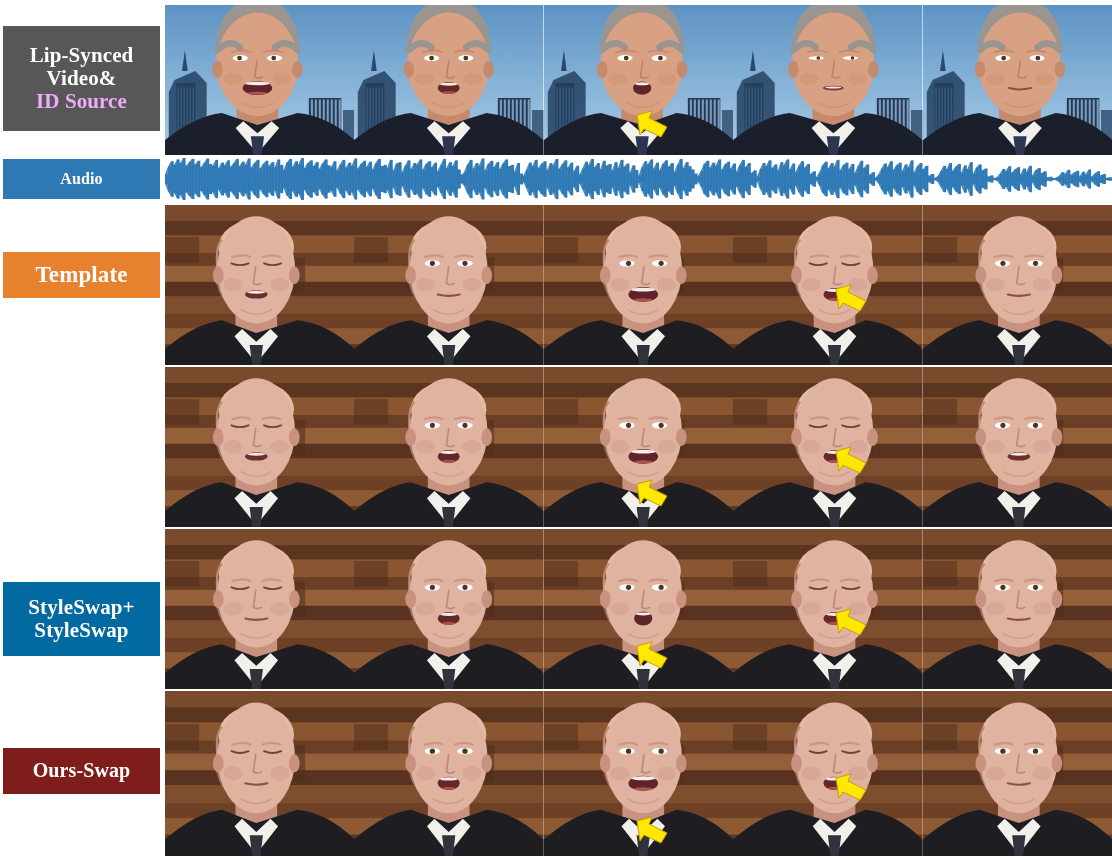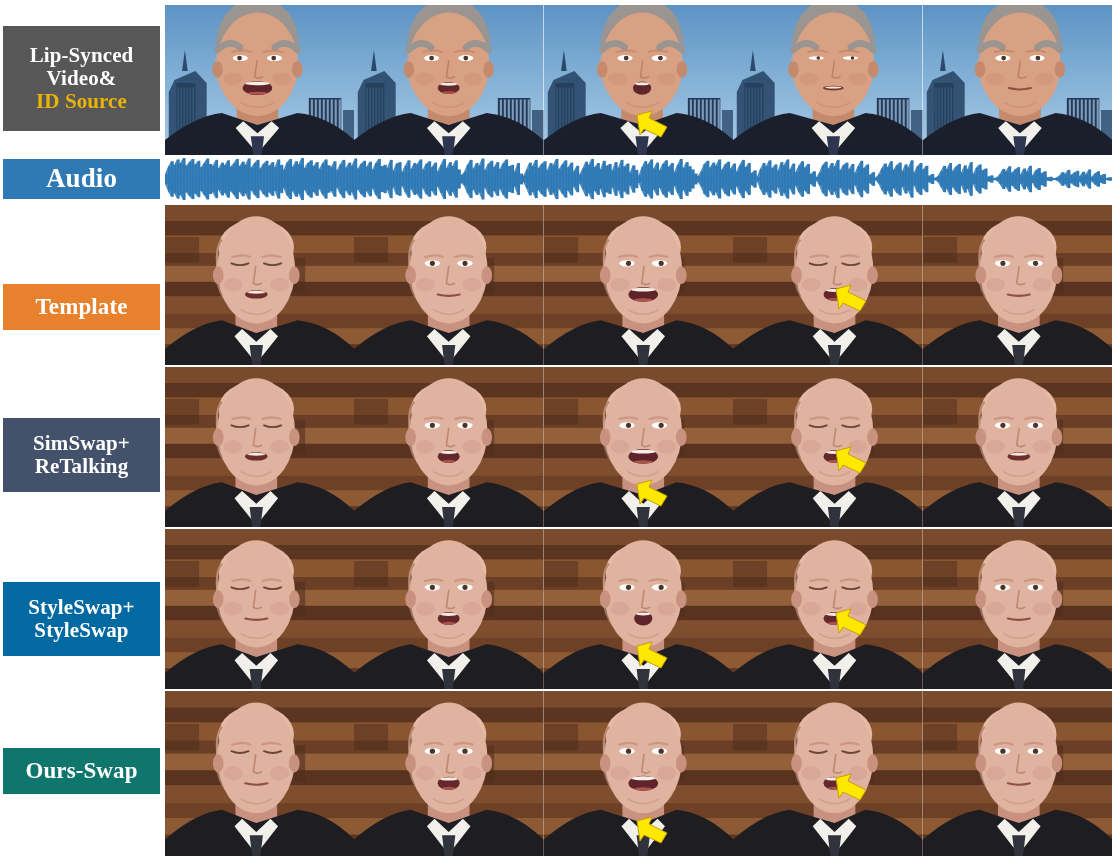--- a/index.html
+++ b/index.html
@@ -23,21 +23,21 @@
     justify-content:center;
     text-align:center;
     color:#ffffff;
     font-weight:bold;
     font-family:"Liberation Serif", serif;
     line-height:1.08;
     letter-spacing:.1px;
     box-sizing:border-box;
   }
   .labelbox .ln{display:block;white-space:nowrap;}
-  .ln.red{color:#eab308;}
+  .ln.red{color:#f0abfc;}
 
   
   .rowstrip{position:absolute;left:165px;display:flex;}
   .cell{position:relative;overflow:hidden;}
   .cell svg{display:block;}
 
   
   .audiorow{position:absolute;left:165px;background:#ffffff;overflow:hidden;}
   .audiorow svg{display:block;}
 
@@ -426,21 +426,21 @@
     <ellipse cx="121.40540000000001" cy="73.74" rx="9.47" ry="6.300000000000001" fill="#c58a6c" opacity="0.35"></ellipse>
     <path d="M 85.9876 83.05499999999999 q 10.9852 2.6999999999999997 21.9704 0" stroke="#8e4f44" stroke-width="1.95" fill="none" stroke-linecap="round"></path>
 
     <path d="M 80.68440000000001 97.54499999999999 q 16.288400000000003 9.314999999999998 32.576800000000006 0" stroke="#b87a5c" stroke-width="1.5" fill="none" opacity="0.35"></path>
   </svg>
       </div>
     </div>
     <span class="arrow" style="left: 634.758px; top: 108.5px;"><svg width="34" height="30" viewBox="0 0 34 30" xmlns="http://www.w3.org/2000/svg">
       <polygon points="2,6 17,2 14,9 32,18 26,28 9,20 5,26" fill="#FFE800" stroke="#C8A000" stroke-width="1"></polygon>
     </svg></span>
-    <div class="labelbox" style="top: 159px; height: 40px; background: rgb(47, 121, 181); font-size: 27px;">
+    <div class="labelbox" style="top: 159px; height: 40px; background: rgb(47, 121, 181); font-size: 16px;">
       <span class="ln">Audio</span>
     </div>
     <div class="audiorow" style="top: 155px; width: 947px; height: 48px;">
       <svg width="947" height="48" viewBox="0 0 947 48" xmlns="http://www.w3.org/2000/svg">
     <rect width="947" height="48" fill="#ffffff"></rect>
     <rect x="0.00" y="18.98" width="2.81" height="10.03" fill="#2F79B5"></rect>
         <rect x="2.96" y="11.46" width="2.81" height="25.08" fill="#2F79B5"></rect>
         <rect x="5.92" y="6.22" width="2.81" height="35.57" fill="#2F79B5"></rect>
         <rect x="8.88" y="9.86" width="2.81" height="28.27" fill="#2F79B5"></rect>
         <rect x="11.84" y="4.39" width="2.81" height="39.22" fill="#2F79B5"></rect>
@@ -756,21 +756,21 @@
         <rect x="929.24" y="18.53" width="2.81" height="10.94" fill="#2F79B5"></rect>
         <rect x="932.20" y="16.25" width="2.81" height="15.50" fill="#2F79B5"></rect>
         <rect x="935.16" y="20.35" width="2.81" height="7.30" fill="#2F79B5"></rect>
         <rect x="938.12" y="18.98" width="2.81" height="10.03" fill="#2F79B5"></rect>
         <rect x="941.08" y="22.86" width="2.81" height="2.28" fill="#2F79B5"></rect>
         <rect x="944.04" y="22.18" width="2.81" height="3.65" fill="#2F79B5"></rect>
     <path d="M 0.00 19.09 L 2.96 11.72 L 5.92 6.59 L 8.88 10.16 L 11.84 4.80 L 14.80 8.38 L 17.76 3.47 L 20.72 11.05 L 23.68 7.48 L 26.63 4.36 L 29.59 9.72 L 32.55 6.14 L 35.51 12.39 L 38.47 8.38 L 41.43 3.91 L 44.39 9.27 L 47.35 11.05 L 50.31 5.25 L 53.27 13.29 L 56.23 7.93 L 59.19 10.61 L 62.15 5.70 L 65.11 11.95 L 68.07 8.82 L 71.03 4.36 L 73.98 11.50 L 76.94 7.04 L 79.90 10.16 L 82.86 3.91 L 85.82 12.84 L 88.78 8.38 L 91.74 5.25 L 94.70 13.73 L 97.66 9.27 L 100.62 6.14 L 103.58 11.05 L 106.54 7.48 L 109.50 12.39 L 112.46 4.80 L 115.42 10.16 L 118.38 15.07 L 121.33 7.93 L 124.29 4.36 L 127.25 11.95 L 130.21 6.59 L 133.17 9.72 L 136.13 3.47 L 139.09 13.29 L 142.05 8.38 L 145.01 5.70 L 147.97 11.50 L 150.93 7.48 L 153.89 14.18 L 156.85 8.82 L 159.81 4.80 L 162.77 10.61 L 165.72 12.39 L 168.68 6.59 L 171.64 15.52 L 174.60 9.72 L 177.56 5.25 L 180.52 12.84 L 183.48 7.93 L 186.44 11.05 L 189.40 3.91 L 192.36 13.73 L 195.32 9.27 L 198.28 6.14 L 201.24 11.95 L 204.20 7.04 L 207.16 14.63 L 210.12 8.38 L 213.08 4.36 L 216.03 11.50 L 218.99 10.16 L 221.95 13.29 L 224.91 5.25 L 227.87 15.96 L 230.83 8.82 L 233.79 7.48 L 236.75 17.30 L 239.71 11.05 L 242.67 5.70 L 245.63 14.18 L 248.59 8.38 L 251.55 9.72 L 254.51 4.80 L 257.47 15.07 L 260.43 9.27 L 263.38 6.59 L 266.34 12.39 L 269.30 7.93 L 272.26 16.41 L 275.22 10.61 L 278.18 4.36 L 281.14 13.29 L 284.10 7.48 L 287.06 11.50 L 290.02 5.70 L 292.98 14.63 L 295.94 19.98 L 298.90 17.30 L 301.86 10.16 L 304.82 5.25 L 307.78 13.73 L 310.73 8.38 L 313.69 11.05 L 316.65 3.91 L 319.61 15.52 L 322.57 9.27 L 325.53 6.14 L 328.49 12.39 L 331.45 7.48 L 334.41 14.18 L 337.37 8.82 L 340.33 4.80 L 343.29 11.50 L 346.25 10.16 L 349.21 16.86 L 352.17 8.38 L 355.13 18.64 L 358.08 20.88 L 361.04 15.07 L 364.00 7.93 L 366.96 11.50 L 369.92 5.25 L 372.88 13.29 L 375.84 9.27 L 378.80 6.59 L 381.76 15.52 L 384.72 8.38 L 387.68 10.61 L 390.64 4.36 L 393.60 14.18 L 396.56 9.72 L 399.52 5.70 L 402.48 12.84 L 405.43 7.93 L 408.39 16.41 L 411.35 11.05 L 414.31 19.54 L 417.27 13.73 L 420.23 7.04 L 423.19 10.16 L 426.15 4.36 L 429.11 12.39 L 432.07 8.38 L 435.03 14.63 L 437.99 6.14 L 440.95 11.05 L 443.91 9.27 L 446.87 15.96 L 449.82 7.48 L 452.78 13.29 L 455.74 5.25 L 458.70 11.95 L 461.66 8.82 L 464.62 17.75 L 467.58 10.61 L 470.54 15.07 L 473.50 20.43 L 476.46 12.39 L 479.42 6.59 L 482.38 9.72 L 485.34 4.80 L 488.30 13.73 L 491.26 7.93 L 494.22 15.52 L 497.18 9.27 L 500.13 5.70 L 503.09 11.95 L 506.05 8.38 L 509.01 17.30 L 511.97 10.16 L 514.93 4.36 L 517.89 13.29 L 520.85 7.48 L 523.81 11.50 L 526.77 14.63 L 529.73 18.64 L 532.69 21.32 L 535.65 16.41 L 538.61 9.27 L 541.57 6.14 L 544.52 12.84 L 547.48 7.93 L 550.44 11.05 L 553.40 4.80 L 556.36 15.07 L 559.32 9.72 L 562.28 7.04 L 565.24 13.73 L 568.20 8.82 L 571.16 16.86 L 574.12 10.61 L 577.08 5.25 L 580.04 12.39 L 583.00 8.38 L 585.96 18.20 L 588.92 15.52 L 591.88 21.77 L 594.83 14.18 L 597.79 8.38 L 600.75 11.50 L 603.71 5.70 L 606.67 13.29 L 609.63 9.72 L 612.59 15.96 L 615.55 7.48 L 618.51 10.61 L 621.47 4.80 L 624.43 14.63 L 627.39 8.82 L 630.35 17.30 L 633.31 11.05 L 636.27 6.59 L 639.23 12.84 L 642.18 9.27 L 645.14 19.09 L 648.10 16.41 L 651.06 22.21 L 654.02 17.75 L 656.98 10.61 L 659.94 7.04 L 662.90 13.73 L 665.86 8.38 L 668.82 11.95 L 671.78 5.25 L 674.74 15.52 L 677.70 10.16 L 680.66 7.93 L 683.62 14.18 L 686.58 9.27 L 689.53 18.20 L 692.49 11.50 L 695.45 6.14 L 698.41 13.29 L 701.37 9.72 L 704.33 19.98 L 707.29 17.30 L 710.25 22.66 L 713.21 19.54 L 716.17 13.73 L 719.13 8.82 L 722.09 12.39 L 725.05 6.59 L 728.01 15.07 L 730.97 10.61 L 733.93 7.93 L 736.88 16.41 L 739.84 9.72 L 742.80 12.84 L 745.76 5.70 L 748.72 17.75 L 751.68 11.50 L 754.64 8.38 L 757.60 14.63 L 760.56 11.05 L 763.52 20.88 L 766.48 19.09 L 769.44 22.88 L 772.40 21.32 L 775.36 16.41 L 778.32 11.05 L 781.27 14.18 L 784.23 8.38 L 787.19 15.96 L 790.15 11.95 L 793.11 9.27 L 796.07 17.75 L 799.03 10.61 L 801.99 14.63 L 804.95 7.48 L 807.91 19.09 L 810.87 12.84 L 813.83 9.72 L 816.79 15.52 L 819.75 13.73 L 822.71 21.77 L 825.67 20.43 L 828.63 23.11 L 831.58 22.21 L 834.54 19.09 L 837.50 14.18 L 840.46 16.41 L 843.42 11.50 L 846.38 17.75 L 849.34 14.63 L 852.30 12.39 L 855.26 19.54 L 858.22 13.73 L 861.18 16.86 L 864.14 11.05 L 867.10 20.43 L 870.06 15.52 L 873.02 13.29 L 875.98 18.20 L 878.93 16.41 L 881.89 22.44 L 884.85 21.77 L 887.81 23.33 L 890.77 22.66 L 893.73 20.88 L 896.69 17.30 L 899.65 19.09 L 902.61 15.07 L 905.57 19.98 L 908.53 17.75 L 911.49 15.96 L 914.45 21.32 L 917.41 16.86 L 920.37 19.54 L 923.33 14.63 L 926.28 21.77 L 929.24 18.64 L 932.20 16.41 L 935.16 20.43 L 938.12 19.09 L 941.08 22.88 L 944.04 22.21 L 944.04 25.79 L 941.08 25.12 L 938.12 28.91 L 935.16 27.57 L 932.20 31.59 L 929.24 29.36 L 926.28 26.23 L 923.33 33.37 L 920.37 28.46 L 917.41 31.14 L 914.45 26.68 L 911.49 32.04 L 908.53 30.25 L 905.57 28.02 L 902.61 32.93 L 899.65 28.91 L 896.69 30.70 L 893.73 27.12 L 890.77 25.34 L 887.81 24.67 L 884.85 26.23 L 881.89 25.56 L 878.93 31.59 L 875.98 29.80 L 873.02 34.71 L 870.06 32.48 L 867.10 27.57 L 864.14 36.95 L 861.18 31.14 L 858.22 34.27 L 855.26 28.46 L 852.30 35.61 L 849.34 33.37 L 846.38 30.25 L 843.42 36.50 L 840.46 31.59 L 837.50 33.82 L 834.54 28.91 L 831.58 25.79 L 828.63 24.89 L 825.67 27.57 L 822.71 26.23 L 819.75 34.27 L 816.79 32.48 L 813.83 38.28 L 810.87 35.16 L 807.91 28.91 L 804.95 40.52 L 801.99 33.37 L 799.03 37.39 L 796.07 30.25 L 793.11 38.73 L 790.15 36.05 L 787.19 32.04 L 784.23 39.62 L 781.27 33.82 L 778.32 36.95 L 775.36 31.59 L 772.40 26.68 L 769.44 25.12 L 766.48 28.91 L 763.52 27.12 L 760.56 36.95 L 757.60 33.37 L 754.64 39.62 L 751.68 36.50 L 748.72 30.25 L 745.76 42.30 L 742.80 35.16 L 739.84 38.28 L 736.88 31.59 L 733.93 40.07 L 730.97 37.39 L 728.01 32.93 L 725.05 41.41 L 722.09 35.61 L 719.13 39.18 L 716.17 34.27 L 713.21 28.46 L 710.25 25.34 L 707.29 30.70 L 704.33 28.02 L 701.37 38.28 L 698.41 34.71 L 695.45 41.86 L 692.49 36.50 L 689.53 29.80 L 686.58 38.73 L 683.62 33.82 L 680.66 40.07 L 677.70 37.84 L 674.74 32.48 L 671.78 42.75 L 668.82 36.05 L 665.86 39.62 L 662.90 34.27 L 659.94 40.96 L 656.98 37.39 L 654.02 30.25 L 651.06 25.79 L 648.10 31.59 L 645.14 28.91 L 642.18 38.73 L 639.23 35.16 L 636.27 41.41 L 633.31 36.95 L 630.35 30.70 L 627.39 39.18 L 624.43 33.37 L 621.47 43.20 L 618.51 37.39 L 615.55 40.52 L 612.59 32.04 L 609.63 38.28 L 606.67 34.71 L 603.71 42.30 L 600.75 36.50 L 597.79 39.62 L 594.83 33.82 L 591.88 26.23 L 588.92 32.48 L 585.96 29.80 L 583.00 39.62 L 580.04 35.61 L 577.08 42.75 L 574.12 37.39 L 571.16 31.14 L 568.20 39.18 L 565.24 34.27 L 562.28 40.96 L 559.32 38.28 L 556.36 32.93 L 553.40 43.20 L 550.44 36.95 L 547.48 40.07 L 544.52 35.16 L 541.57 41.86 L 538.61 38.73 L 535.65 31.59 L 532.69 26.68 L 529.73 29.36 L 526.77 33.37 L 523.81 36.50 L 520.85 40.52 L 517.89 34.71 L 514.93 43.64 L 511.97 37.84 L 509.01 30.70 L 506.05 39.62 L 503.09 36.05 L 500.13 42.30 L 497.18 38.73 L 494.22 32.48 L 491.26 40.07 L 488.30 34.27 L 485.34 43.20 L 482.38 38.28 L 479.42 41.41 L 476.46 35.61 L 473.50 27.57 L 470.54 32.93 L 467.58 37.39 L 464.62 30.25 L 461.66 39.18 L 458.70 36.05 L 455.74 42.75 L 452.78 34.71 L 449.82 40.52 L 446.87 32.04 L 443.91 38.73 L 440.95 36.95 L 437.99 41.86 L 435.03 33.37 L 432.07 39.62 L 429.11 35.61 L 426.15 43.64 L 423.19 37.84 L 420.23 40.96 L 417.27 34.27 L 414.31 28.46 L 411.35 36.95 L 408.39 31.59 L 405.43 40.07 L 402.48 35.16 L 399.52 42.30 L 396.56 38.28 L 393.60 33.82 L 390.64 43.64 L 387.68 37.39 L 384.72 39.62 L 381.76 32.48 L 378.80 41.41 L 375.84 38.73 L 372.88 34.71 L 369.92 42.75 L 366.96 36.50 L 364.00 40.07 L 361.04 32.93 L 358.08 27.12 L 355.13 29.36 L 352.17 39.62 L 349.21 31.14 L 346.25 37.84 L 343.29 36.50 L 340.33 43.20 L 337.37 39.18 L 334.41 33.82 L 331.45 40.52 L 328.49 35.61 L 325.53 41.86 L 322.57 38.73 L 319.61 32.48 L 316.65 44.09 L 313.69 36.95 L 310.73 39.62 L 307.78 34.27 L 304.82 42.75 L 301.86 37.84 L 298.90 30.70 L 295.94 28.02 L 292.98 33.37 L 290.02 42.30 L 287.06 36.50 L 284.10 40.52 L 281.14 34.71 L 278.18 43.64 L 275.22 37.39 L 272.26 31.59 L 269.30 40.07 L 266.34 35.61 L 263.38 41.41 L 260.43 38.73 L 257.47 32.93 L 254.51 43.20 L 251.55 38.28 L 248.59 39.62 L 245.63 33.82 L 242.67 42.30 L 239.71 36.95 L 236.75 30.70 L 233.79 40.52 L 230.83 39.18 L 227.87 32.04 L 224.91 42.75 L 221.95 34.71 L 218.99 37.84 L 216.03 36.50 L 213.08 43.64 L 210.12 39.62 L 207.16 33.37 L 204.20 40.96 L 201.24 36.05 L 198.28 41.86 L 195.32 38.73 L 192.36 34.27 L 189.40 44.09 L 186.44 36.95 L 183.48 40.07 L 180.52 35.16 L 177.56 42.75 L 174.60 38.28 L 171.64 32.48 L 168.68 41.41 L 165.72 35.61 L 162.77 37.39 L 159.81 43.20 L 156.85 39.18 L 153.89 33.82 L 150.93 40.52 L 147.97 36.50 L 145.01 42.30 L 142.05 39.62 L 139.09 34.71 L 136.13 44.53 L 133.17 38.28 L 130.21 41.41 L 127.25 36.05 L 124.29 43.64 L 121.33 40.07 L 118.38 32.93 L 115.42 37.84 L 112.46 43.20 L 109.50 35.61 L 106.54 40.52 L 103.58 36.95 L 100.62 41.86 L 97.66 38.73 L 94.70 34.27 L 91.74 42.75 L 88.78 39.62 L 85.82 35.16 L 82.86 44.09 L 79.90 37.84 L 76.94 40.96 L 73.98 36.50 L 71.03 43.64 L 68.07 39.18 L 65.11 36.05 L 62.15 42.30 L 59.19 37.39 L 56.23 40.07 L 53.27 34.71 L 50.31 42.75 L 47.35 36.95 L 44.39 38.73 L 41.43 44.09 L 38.47 39.62 L 35.51 35.61 L 32.55 41.86 L 29.59 38.28 L 26.63 43.64 L 23.68 40.52 L 20.72 36.95 L 17.76 44.53 L 14.80 39.62 L 11.84 43.20 L 8.88 37.84 L 5.92 41.41 L 2.96 36.28 L 0.00 28.91 Z" fill="#2F79B5" opacity="0.85"></path>
     <rect x="0" y="23.4" width="947" height="1.2" fill="#2F79B5"></rect>
   </svg>
     </div>
-    <div class="labelbox" style="top: 252px; height: 46px; background: rgb(232, 129, 46); font-size: 23px; margin-top: 32px;">
+    <div class="labelbox" style="top: 252px; height: 46px; background: rgb(232, 129, 46); font-size: 23px;">
       <span class="ln">Template</span>
     </div>
     <div class="rowstrip" style="top: 205px; width: 947px; height: 160px;">
       <div class="cell" style="width: 189.4px; height: 160px;">
   <svg width="189.4" height="160" viewBox="0 0 189.4 160" xmlns="http://www.w3.org/2000/svg">
     <rect width="189.4" height="160" fill="#6b4026"></rect>
           <rect x="0" y="0" width="189.4" height="16.8" fill="#7a4a2c"></rect>
           <rect x="0" y="16" width="189.4" height="15.2" fill="#5c3520"></rect>
           <rect x="0" y="30.4" width="189.4" height="18.400000000000002" fill="#8a5531"></rect>
           <rect x="0" y="48" width="189.4" height="13.600000000000001" fill="#6b3f26"></rect>
@@ -1020,24 +1020,20 @@
     <ellipse cx="119.1326" cy="79.80799999999999" rx="9.47" ry="6.720000000000001" fill="#c99280" opacity="0.35"></ellipse>
     <path d="M 84.85119999999999 89.456 q 10.9852 2.88 21.9704 0" stroke="#8e4f44" stroke-width="2.08" fill="none" stroke-linecap="round"></path>
 
     <path d="M 80.3056 104.464 q 15.5308 9.648 31.0616 0" stroke="#b97f6d" stroke-width="1.6" fill="none" opacity="0.35"></path>
   </svg>
       </div>
     </div>
     <span class="arrow" style="left: 833.628px; top: 282.8px;"><svg width="34" height="30" viewBox="0 0 34 30" xmlns="http://www.w3.org/2000/svg">
       <polygon points="2,6 17,2 14,9 32,18 26,28 9,20 5,26" fill="#FFE800" stroke="#C8A000" stroke-width="1"></polygon>
     </svg></span>
-    <div class="labelbox" style="top: 418px; height: 74px; background: rgb(68, 81, 107); font-size: 21px;">
-      <span class="ln">SimSwap+</span>
-      <span class="ln">ReTalking</span>
-    </div>
     <div class="rowstrip" style="top: 367px; width: 947px; height: 160px;">
       <div class="cell" style="width: 189.4px; height: 160px;">
   <svg width="189.4" height="160" viewBox="0 0 189.4 160" xmlns="http://www.w3.org/2000/svg">
     <rect width="189.4" height="160" fill="#6b4026"></rect>
           <rect x="0" y="0" width="189.4" height="16.8" fill="#7a4a2c"></rect>
           <rect x="0" y="16" width="189.4" height="15.2" fill="#5c3520"></rect>
           <rect x="0" y="30.4" width="189.4" height="18.400000000000002" fill="#8a5531"></rect>
           <rect x="0" y="48" width="189.4" height="13.600000000000001" fill="#6b3f26"></rect>
           <rect x="0" y="60.8" width="189.4" height="16.8" fill="#93603a"></rect>
           <rect x="0" y="76.8" width="189.4" height="15.2" fill="#5a3320"></rect>
@@ -1559,21 +1555,21 @@
     <path d="M 80.3056 104.464 q 15.5308 9.648 31.0616 0" stroke="#b97f6d" stroke-width="1.6" fill="none" opacity="0.35"></path>
   </svg>
       </div>
     </div>
     <span class="arrow" style="left: 634.758px; top: 640.4px;"><svg width="34" height="30" viewBox="0 0 34 30" xmlns="http://www.w3.org/2000/svg">
       <polygon points="2,6 17,2 14,9 32,18 26,28 9,20 5,26" fill="#FFE800" stroke="#C8A000" stroke-width="1"></polygon>
     </svg></span>
     <span class="arrow" style="left: 833.628px; top: 606.8px;"><svg width="34" height="30" viewBox="0 0 34 30" xmlns="http://www.w3.org/2000/svg">
       <polygon points="2,6 17,2 14,9 32,18 26,28 9,20 5,26" fill="#FFE800" stroke="#C8A000" stroke-width="1"></polygon>
     </svg></span>
-    <div class="labelbox" style="top: 748px; height: 46px; background: #0f766e; font-size: 23px;">
+    <div class="labelbox" style="top: 748px; height: 46px; background: #7f1d1d; font-size: 20px;">
       <span class="ln">Ours-Swap</span>
     </div>
     <div class="rowstrip" style="top: 691px; width: 947px; height: 165px;">
       <div class="cell" style="width: 189.4px; height: 165px;">
   <svg width="189.4" height="165" viewBox="0 0 189.4 165" xmlns="http://www.w3.org/2000/svg">
     <rect width="189.4" height="165" fill="#6b4026"></rect>
           <rect x="0" y="0" width="189.4" height="17.3" fill="#7a4a2c"></rect>
           <rect x="0" y="16.5" width="189.4" height="15.65" fill="#5c3520"></rect>
           <rect x="0" y="31.35" width="189.4" height="18.95" fill="#8a5531"></rect>
           <rect x="0" y="49.5" width="189.4" height="14.000000000000002" fill="#6b3f26"></rect>

